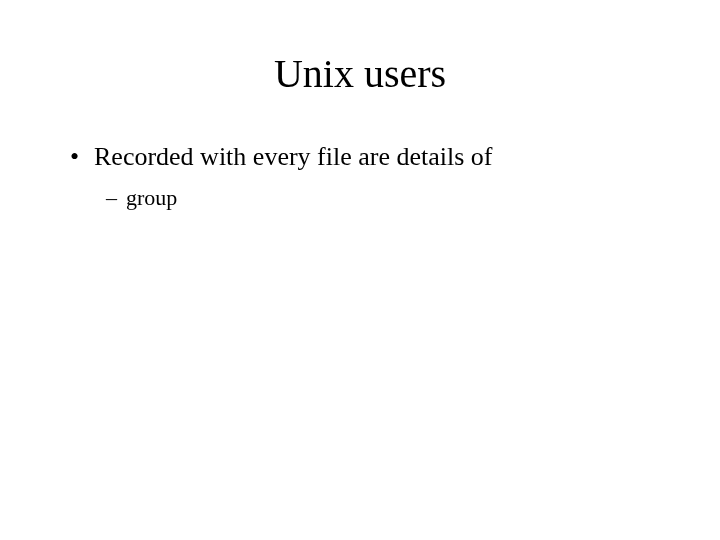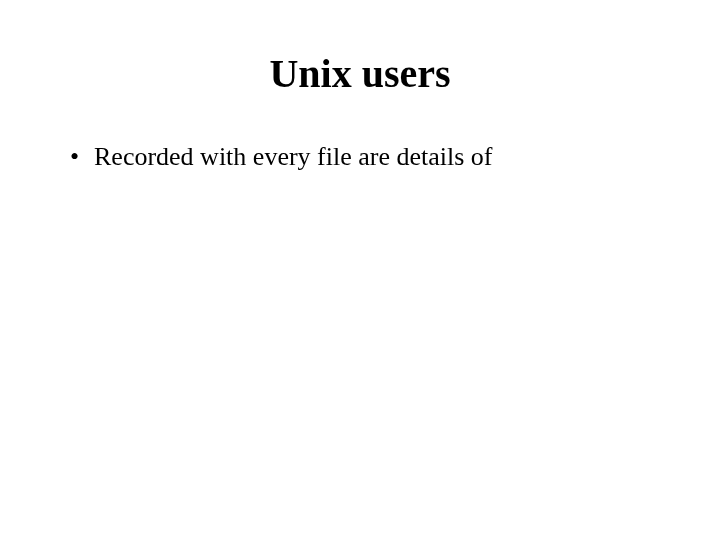--- a/index.html
+++ b/index.html
@@ -10,21 +10,21 @@
       font-family: "Times New Roman", Times, serif;
       color: #000000;
       overflow: hidden;
     }
     .slide {
       padding: 50px 70px 40px 70px;
     }
     .title {
       text-align: center;
       font-size: 40px;
-      font-weight: bold;
+      font-weight: normal;
       margin-bottom: 44px;
     }
     .bullets {
       list-style: none;
       font-size: 26px;
       line-height: 1.25;
     }
     .bullets > li {
       position: relative;
       padding-left: 24px;
@@ -58,16 +58,19 @@
   </style>
 </head>
 <body>
 
 <div class="slide">
   <h1 class="title">Unix users</h1>
   <ul class="bullets">
     <li>
       <span>Recorded with every file are details of</span>
       <ul class="sub">
+        <li>
+          <span>group</span>
+        </li>
       </ul>
     </li>
   </ul>
 </div>
 
 </body></html>

